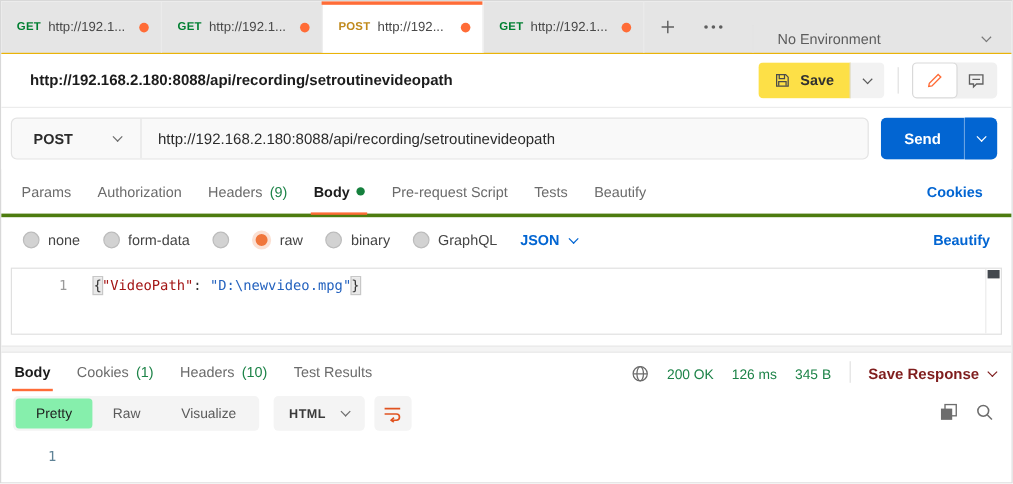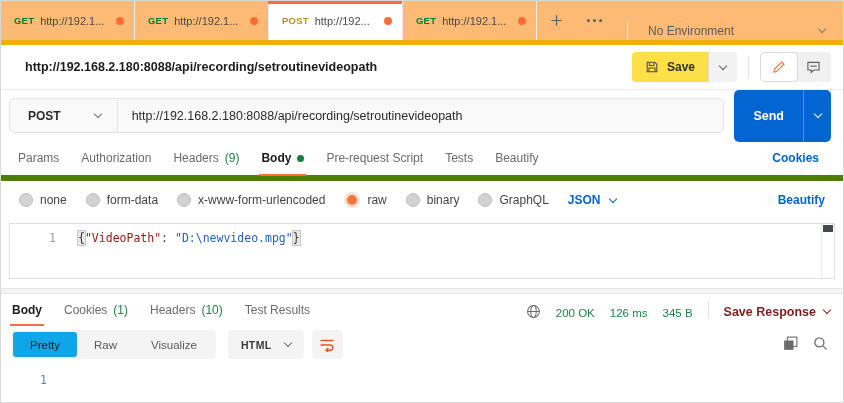--- a/index.html
+++ b/index.html
@@ -7,21 +7,21 @@
   .app {
     width:844px; height:403px; border:1px solid #d8d8d8; background:#fff;
     font-family:"Liberation Sans", sans-serif; color:#2b2b2b;
     display:flex; flex-direction:column; overflow:hidden; position:relative;
   }
   button { border:none; background:none; font-family:inherit; cursor:pointer; padding:0; color:inherit; }
   .chv { width:6px; height:6px; border-right:1.6px solid currentColor; border-bottom:1.6px solid currentColor;
          display:inline-block; transform:rotate(45deg); margin-top:-3px; }
 
   
-  .tabbar { height:44px; flex:none; display:flex; align-items:stretch; background:#fdba74; border-bottom:5px solid #eab308; }
+  .tabbar { height:44px; flex:none; display:flex; align-items:stretch; background:#e5e5e5; border-bottom:1px solid #eab308; }
   .tab { width:134px; flex:none; display:flex; align-items:center; gap:6px; padding:0 10px 0 13px;
          border-right:1px solid #ebebeb; position:relative; cursor:pointer; }
   .tab.active { background:#fff; }
   .tab.active::before { content:""; position:absolute; top:0; left:-1px; right:0; height:3px; background:#ff6c37; }
   .t-method { font-size:9.5px; font-weight:700; letter-spacing:.2px; flex:none; }
   .m-get { color:#007f31; } .m-post { color:#c08a1c; }
   .t-url { font-size:11px; color:#494949; white-space:nowrap; overflow:hidden; }
   .t-dot { width:8px; height:8px; border-radius:50%; background:#ff6c37; flex:none; margin-left:auto; }
   .tabbar-btn { width:38px; display:flex; align-items:center; justify-content:center; color:#5f5f5f; }
   .env { flex:1; display:flex; align-items:center; justify-content:space-between;
@@ -45,28 +45,28 @@
                  display:flex; align-items:center; justify-content:center; }
 
   
   .builder { height:51px; flex:none; display:flex; align-items:center; padding:0 12px 0 8px; gap:10px; background:#fff; }
   .url-group { flex:1; display:flex; align-items:stretch; height:35px; background:#f9f9f9;
                border:1px solid #e3e3e3; border-radius:5px; overflow:hidden; }
   .method-sel { display:flex; align-items:center; padding:0 16px 0 18px; gap:34px; font-size:12px; font-weight:700;
                 color:#2b2b2b; border-right:1px solid #e3e3e3; cursor:pointer; }
   .method-sel .chv { color:#6e6e6e; }
   .url-text { display:flex; align-items:center; padding-left:14px; font-size:12.5px; color:#2b2b2b; white-space:nowrap; overflow:hidden; }
-  .send-grp { display:flex; height:52px; flex:none; }
+  .send-grp { display:flex; height:35px; flex:none; }
   .send-main { background:#0265d2; color:#fff; font-size:12.5px; font-weight:700; padding:0 19px;
                border-radius:5px 0 0 5px; border-right:1px solid rgba(255,255,255,.3); }
   .send-arrow { background:#0265d2; color:#fff; width:27px; border-radius:0 5px 5px 0;
                 display:flex; align-items:center; justify-content:center; }
 
   
-  .req-tabs { height:40px; flex:none; display:flex; align-items:center; padding:0 12px 0 6px; border-bottom:6px solid #4d7c0f; }
+  .req-tabs { height:40px; flex:none; display:flex; align-items:center; padding:0 12px 0 6px; border-bottom:3px solid #4d7c0f; }
   .rtab { padding:0 11px; height:100%; display:flex; align-items:center; gap:6px; font-size:12px; color:#6b6b6b;
           position:relative; cursor:pointer; white-space:nowrap; }
   .rtab.active { color:#1c1c1c; font-weight:600; }
   .rtab.active::after { content:""; position:absolute; left:9px; right:9px; bottom:-1px; height:2px; background:#ff6c37; }
   .count { color:#1d8348; }
   .green-dot { width:7px; height:7px; border-radius:50%; background:#15803d; flex:none; }
   .link-blue { color:#0265d2; font-weight:700; font-size:12px; }
   .req-tabs .link-blue { margin-left:auto; padding-right:12px; }
 
   
@@ -97,21 +97,21 @@
   .resp-meta .rtab { padding:0 11px; }
   .resp-status { margin-left:auto; display:flex; align-items:flex-end; gap:15px; }
   .stat-green { color:#1d8348; font-size:11.5px; }
   .vdiv2 { width:1px; height:18px; background:#e2e2e2; }
   .save-resp { display:flex; align-items:center; gap:8px; color:#7f1d1d; font-weight:700; font-size:12.5px; }
 
   
   .resp-toolbar { height:39px; flex:none; display:flex; align-items:center; padding:0 15px 0 10px; }
   .views { display:flex; align-items:stretch; background:#f4f4f4; border-radius:4px; padding:2px; height:29px; }
   .view { padding:0 17px; display:flex; align-items:center; font-size:11.5px; color:#5a5a5a; border-radius:3px; }
-  .view.active { background:#0ea5e9; color:#1c1c1c; }
+  .view.active { background:#86efac; color:#1c1c1c; }
   .fmt-sel { height:29px; background:#f4f4f4; border-radius:4px; display:flex; align-items:center; gap:13px;
              padding:0 13px; margin-left:12px; font-size:10.5px; font-weight:700; letter-spacing:.4px; color:#3a3a3a; }
   .fmt-sel .chv { color:#6e6e6e; }
   .wrap-btn { height:29px; width:31px; background:#f4f4f4; border-radius:4px; margin-left:8px;
               display:flex; align-items:center; justify-content:center; }
   .resp-icons { margin-left:auto; display:flex; align-items:center; gap:15px; }
 
   
   .resp-body { flex:1; display:flex; padding-top:9px; font-family:"DejaVu Sans Mono", monospace; font-size:11.5px; line-height:15px; }
   .resp-gutter { width:46px; flex:none; text-align:right; color:#5e8296; }
@@ -238,21 +238,20 @@
     <label class="mode">
       <span class="radio"></span>
       <span>none</span>
     </label>
     <label class="mode">
       <span class="radio"></span>
       <span>form-data</span>
     </label>
     <label class="mode">
       <span class="radio"></span>
-      <span>x-www-form-urlencoded</span>
     </label>
     <label class="mode">
       <span class="radio on"></span>
       <span>raw</span>
     </label>
     <label class="mode">
       <span class="radio"></span>
       <span>binary</span>
     </label>
     <label class="mode">

